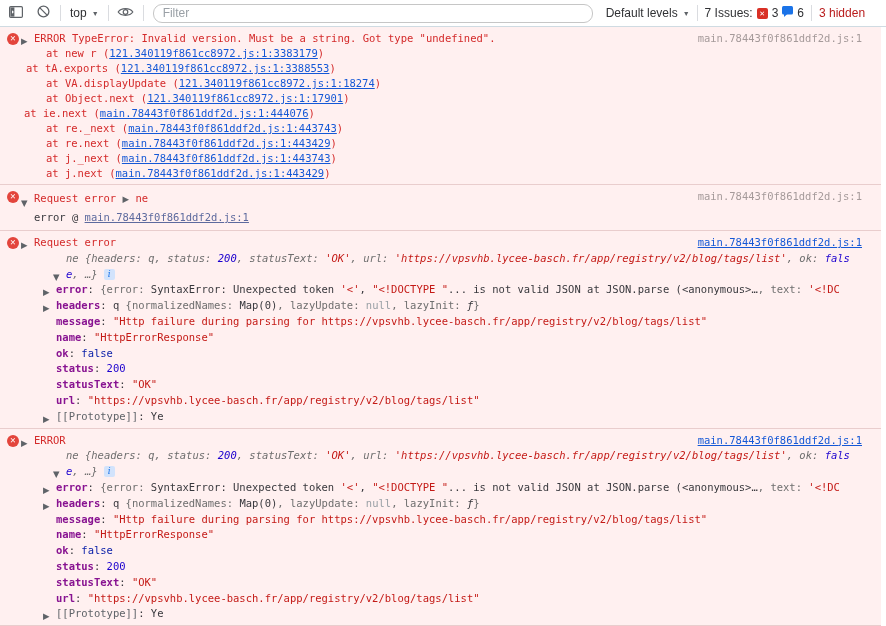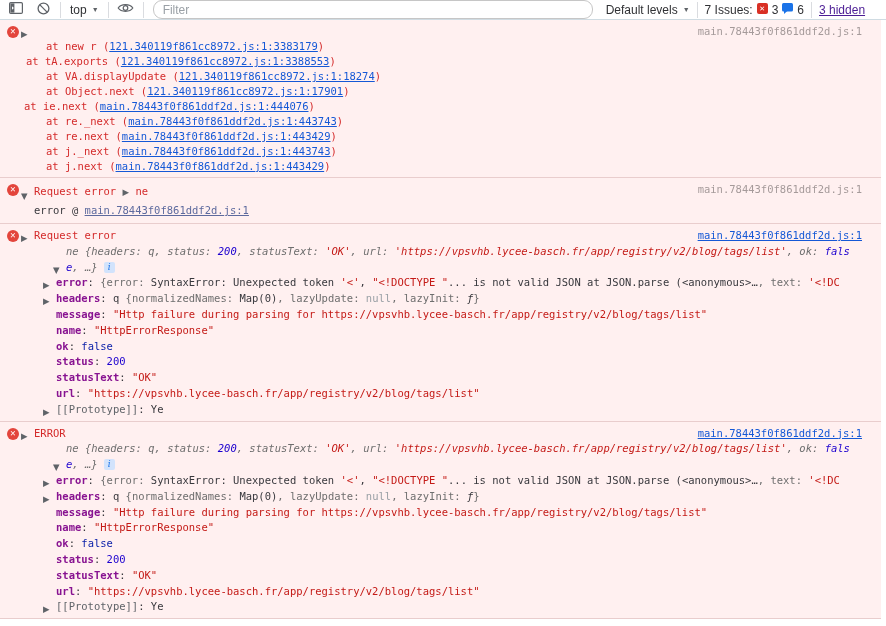--- a/index.html
+++ b/index.html
@@ -1,32 +1,32 @@
 <!DOCTYPE html>
 <html><head>
 <meta charset="utf-8">
 <style>
   html,body{margin:0;padding:0;background:#fff;}
   body{width:886px;height:626px;overflow:hidden;font-family:"Liberation Sans",sans-serif;-webkit-font-smoothing:antialiased;}
 
   
-  .toolbar{box-sizing:border-box;height:20px;display:flex;align-items:center;gap:7px;
+  .toolbar{box-sizing:border-box;height:27px;display:flex;align-items:center;gap:7px;
     padding:0 8px 0 6px;background:#fff;border-bottom:1px solid #cfdbe2;font-size:12px;color:#303134;}
   .tb-btn{display:flex;align-items:center;justify-content:center;width:20px;height:20px;cursor:pointer;background:none;border:none;padding:0;}
   .sep{width:1px;height:16px;background:#dadce0;flex:0 0 auto;}
   .ctx{display:flex;align-items:center;gap:5px;cursor:pointer;padding:0 2px;}
   .caret{font-size:7px;color:#5f6368;line-height:1;}
   .filter{box-sizing:border-box;width:440px;height:19px;margin-left:2px;border:1px solid #c6c6c6;border-radius:9px;
     padding:0 9px;font-size:12px;color:#000000;outline:none;background:#fff;font-family:"Liberation Sans",sans-serif;}
   .filter::placeholder{color:#9aa0a6;}
   .levels{display:flex;align-items:center;gap:5px;cursor:pointer;margin-left:6px;white-space:nowrap;}
-  .issues{display:flex;align-items:flex-start;gap:4px;cursor:pointer;white-space:nowrap;}
+  .issues{display:flex;align-items:center;gap:4px;cursor:pointer;white-space:nowrap;}
   .issue-red{display:inline-flex;align-items:center;justify-content:center;width:11px;height:11px;border-radius:2px;
     background:#d93025;color:#fff;font-size:7px;line-height:1;}
-  .hidden-count{color:#4c1d95;white-space:nowrap;text-decoration:underline;}
+  .hidden-count{color:#b91c1c;white-space:nowrap;}
 
   
   .console{height:599px;overflow:hidden;font-family:"DejaVu Sans Mono",monospace;font-size:10.5px;background:#fff;}
   .block{position:relative;background:#fff0f0;border-bottom:1px solid #e9cdcd;padding:4px 0 3px 0;margin-right:5px;}
   .erricon{position:absolute;left:7px;top:6px;width:12px;height:12px;border-radius:50%;background:#e3453c;color:#fff;
     font-size:7.5px;line-height:12px;text-align:center;font-family:"DejaVu Sans",sans-serif;}
   .src{position:absolute;top:5px;right:19px;}
   .src.muted{color:#a59a9a;text-decoration:none;}
   .src.link{color:#1558d6;text-decoration:underline;cursor:pointer;}
   .row{position:relative;white-space:nowrap;overflow:hidden;color:#38383d;}
@@ -106,21 +106,21 @@
     <span>6</span>
   </div>
   <div class="sep"></div>
   <span class="hidden-count">3 hidden</span>
 </div>
 
 <div class="console">
     <div class="block">
       <div class="erricon">✕</div>
       <span class="src muted">main.78443f0f861ddf2d.js:1</span>
-      <div class="row" style="padding-left: 34px; height: 15px; line-height: 15px;"><span class="arrow" style="left: 21px; top: 3px;">▶</span></div>
+      <div class="row" style="padding-left: 34px; height: 15px; line-height: 15px;"><span class="arrow" style="left: 21px; top: 3px;">▶</span><span class="msg">ERROR TypeError: Invalid version. Must be a string. Got type "undefined".</span></div>
       <div class="row" style="padding-left: 46px; height: 15px; line-height: 15px;"><span class="msg">at new r (</span><span class="link">121.340119f861cc8972.js:1:3383179</span><span class="msg">)</span></div>
       <div class="row" style="padding-left: 26px; height: 15px; line-height: 15px;"><span class="msg">at tA.exports (</span><span class="link">121.340119f861cc8972.js:1:3388553</span><span class="msg">)</span></div>
       <div class="row" style="padding-left: 46px; height: 15px; line-height: 15px;"><span class="msg">at VA.displayUpdate (</span><span class="link">121.340119f861cc8972.js:1:18274</span><span class="msg">)</span></div>
       <div class="row" style="padding-left: 46px; height: 15px; line-height: 15px;"><span class="msg">at Object.next (</span><span class="link">121.340119f861cc8972.js:1:17901</span><span class="msg">)</span></div>
       <div class="row" style="padding-left: 24px; height: 15px; line-height: 15px;"><span class="msg">at ie.next (</span><span class="link">main.78443f0f861ddf2d.js:1:444076</span><span class="msg">)</span></div>
       <div class="row" style="padding-left: 46px; height: 15px; line-height: 15px;"><span class="msg">at re._next (</span><span class="link">main.78443f0f861ddf2d.js:1:443743</span><span class="msg">)</span></div>
       <div class="row" style="padding-left: 46px; height: 15px; line-height: 15px;"><span class="msg">at re.next (</span><span class="link">main.78443f0f861ddf2d.js:1:443429</span><span class="msg">)</span></div>
       <div class="row" style="padding-left: 46px; height: 15px; line-height: 15px;"><span class="msg">at j._next (</span><span class="link">main.78443f0f861ddf2d.js:1:443743</span><span class="msg">)</span></div>
       <div class="row" style="padding-left: 46px; height: 15px; line-height: 15px;"><span class="msg">at j.next (</span><span class="link">main.78443f0f861ddf2d.js:1:443429</span><span class="msg">)</span></div>
     </div>

